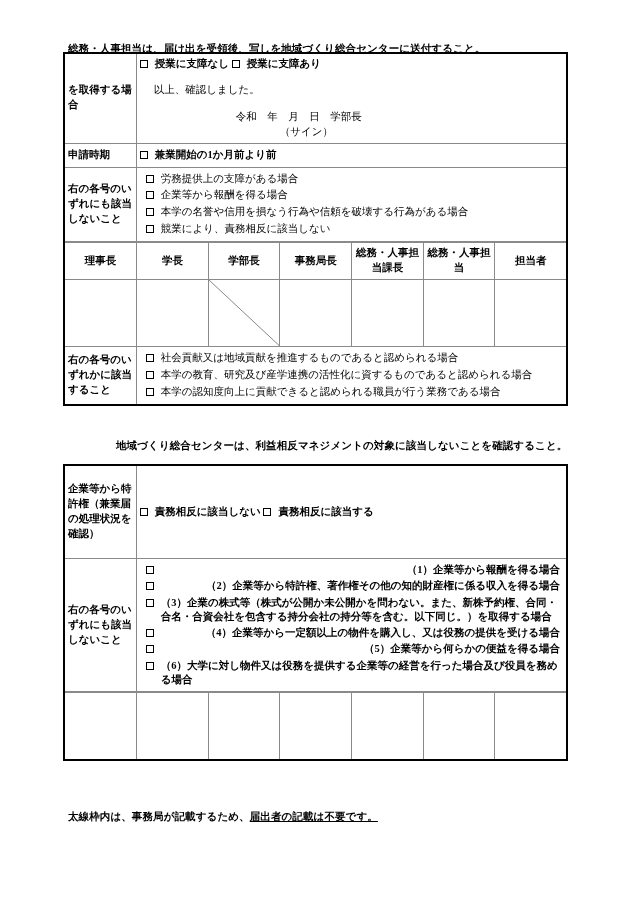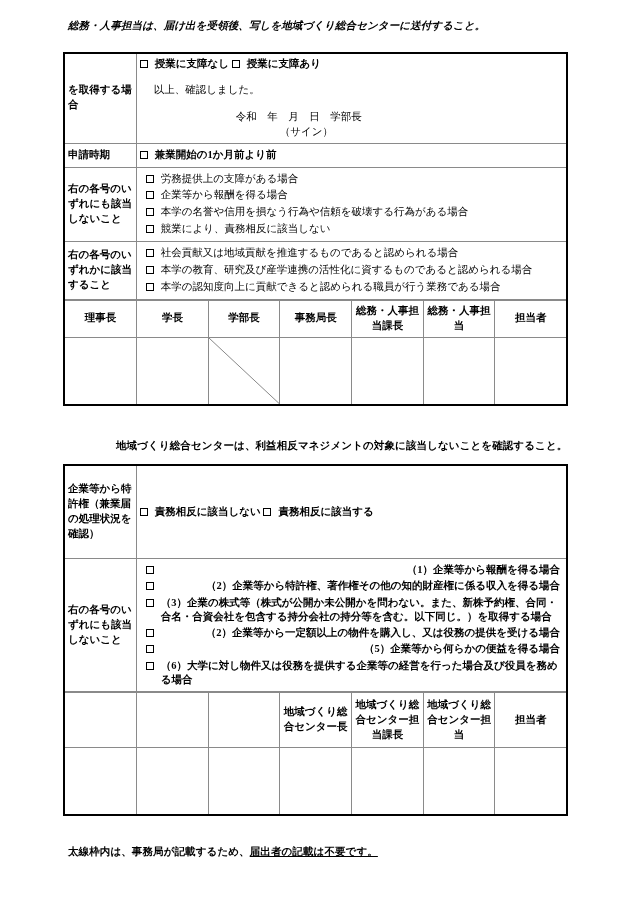--- a/index.html
+++ b/index.html
@@ -24,23 +24,23 @@
 
   
   .note {
     position: absolute;
     font-size: 10.5px;
     font-weight: bold;
     letter-spacing: 0.1px;
     white-space: nowrap;
     line-height: 1.2;
   }
-  .note-top   { left: 68px;  top: 20px; font-style: italic; }
+  .note-top   { left: 68px;  top: 43px; }
   .note-mid   { left: 71px;  top: 440px; margin-left: 45px; }
-  .note-bot   { left: 68px;  top: 811px; margin-top: 35px; }
+  .note-bot   { left: 68px;  top: 811px; }
   .note-bot .plain { }
   .note-bot .uline { text-decoration: underline; text-underline-offset: 1px; }
 
   
   table.form {
     position: absolute;
     border-collapse: collapse;
     table-layout: fixed;
     background: #ffffff;
   }
@@ -176,40 +176,20 @@
                 <span class="cb"></span>
                 <span class="txt">企業等から報酬を得る場合</span>
               </li>
             <li>
                 <span class="cb"></span>
                 <span class="txt">本学の名誉や信用を損なう行為や信頼を破壊する行為がある場合</span>
               </li>
             <li>
                 <span class="cb"></span>
                 <span class="txt">競業により、責務相反に該当しない</span>
-              </li>
-          </ul>
-        </td>
-      </tr>
-
-      <tr>
-        <td class="lhead">右の各号のいずれかに該当すること</td>
-        <td class="bodycell tight">
-          <ul class="list">
-            <li>
-                <span class="cb"></span>
-                <span class="txt">社会貢献又は地域貢献を推進するものであると認められる場合</span>
-              </li>
-            <li>
-                <span class="cb"></span>
-                <span class="txt">本学の教育、研究及び産学連携の活性化に資するものであると認められる場合</span>
-              </li>
-            <li>
-                <span class="cb"></span>
-                <span class="txt">本学の認知度向上に貢献できると認められる職員が行う業務である場合</span>
               </li>
           </ul>
         </td>
       </tr>
 
       <tr>
         <td colspan="2" class="nb" style="padding:0;">
           <table class="appr">
             <colgroup>
               <col style="width:14.3%">
@@ -241,20 +221,40 @@
                 <td class="bd"></td>
                 <td class="bd"></td>
                 <td class="bd"></td>
                 <td class="bd"></td>
               </tr>
             </tbody>
           </table>
         </td>
       </tr>
 
+      <tr>
+        <td class="lhead">右の各号のいずれかに該当すること</td>
+        <td class="bodycell tight">
+          <ul class="list">
+            <li>
+                <span class="cb"></span>
+                <span class="txt">社会貢献又は地域貢献を推進するものであると認められる場合</span>
+              </li>
+            <li>
+                <span class="cb"></span>
+                <span class="txt">本学の教育、研究及び産学連携の活性化に資するものであると認められる場合</span>
+              </li>
+            <li>
+                <span class="cb"></span>
+                <span class="txt">本学の認知度向上に貢献できると認められる職員が行う業務である場合</span>
+              </li>
+          </ul>
+        </td>
+      </tr>
+
     </tbody>
   </table>
 
   <div class="note note-mid">地域づくり総合センターは、利益相反マネジメントの対象に該当しないことを確認すること。</div>
 
   <table class="form tbl-bot">
     <colgroup>
       <col style="width:72px">
       <col style="width:429px">
     </colgroup>
@@ -284,21 +284,21 @@
             <li>
                 <span class="cb"></span>
                 <span class="txt">（2）企業等から特許権、著作権その他の知的財産権に係る収入を得る場合</span>
               </li>
             <li>
                 <span class="cb"></span>
                 <span class="txt">（3）企業の株式等（株式が公開か未公開かを問わない。また、新株予約権、合同・合名・合資会社を包含する持分会社の持分等を含む。以下同じ。）を取得する場合</span>
               </li>
             <li>
                 <span class="cb"></span>
-                <span class="txt">（2）企業等から一定額以上の物件を購入し、又は役務の提供を受ける場合</span>
+                <span class="txt">（4）企業等から一定額以上の物件を購入し、又は役務の提供を受ける場合</span>
               </li>
             <li>
                 <span class="cb"></span>
                 <span class="txt">（5）企業等から何らかの便益を得る場合</span>
               </li>
             <li>
                 <span class="cb"></span>
                 <span class="txt">（6）大学に対し物件又は役務を提供する企業等の経営を行った場合及び役員を務める場合</span>
               </li>
           </ul>
@@ -312,29 +312,20 @@
               <col style="width:14.3%">
                 <col style="width:14.3%">
                 <col style="width:14.3%">
               <col style="width:14.3%">
                 <col style="width:14.3%">
                 <col style="width:14.3%">
                 <col style="width:14.2%">
             </colgroup>
             <tbody>
               <tr>
-                <td class="hd" style="height:48px"></td>
-                <td class="hd"></td>
-                <td class="hd"></td>
-                <td class="hd">地域づくり総合センター長</td>
-                <td class="hd">地域づくり総合センター担当課長</td>
-                <td class="hd">地域づくり総合センター担当</td>
-                <td class="hd">担当者</td>
-              </tr>
-              <tr>
                 <td class="bd" style="height:44px"></td>
                 <td class="bd"></td>
                 <td class="bd"></td>
                 <td class="bd"></td>
                 <td class="bd"></td>
                 <td class="bd"></td>
                 <td class="bd"></td>
               </tr>
             </tbody>
           </table>

